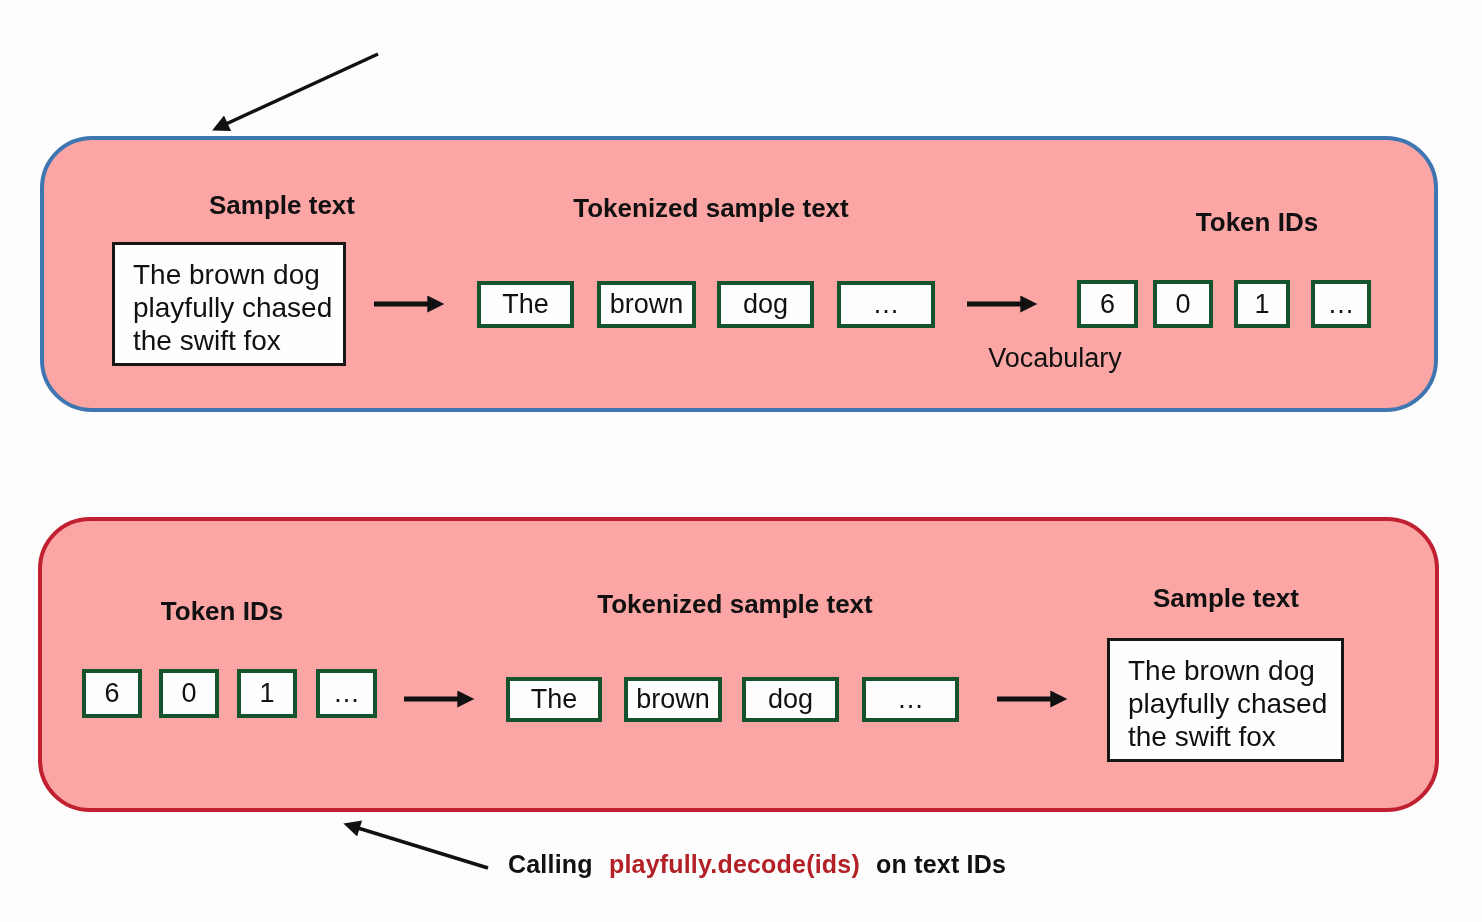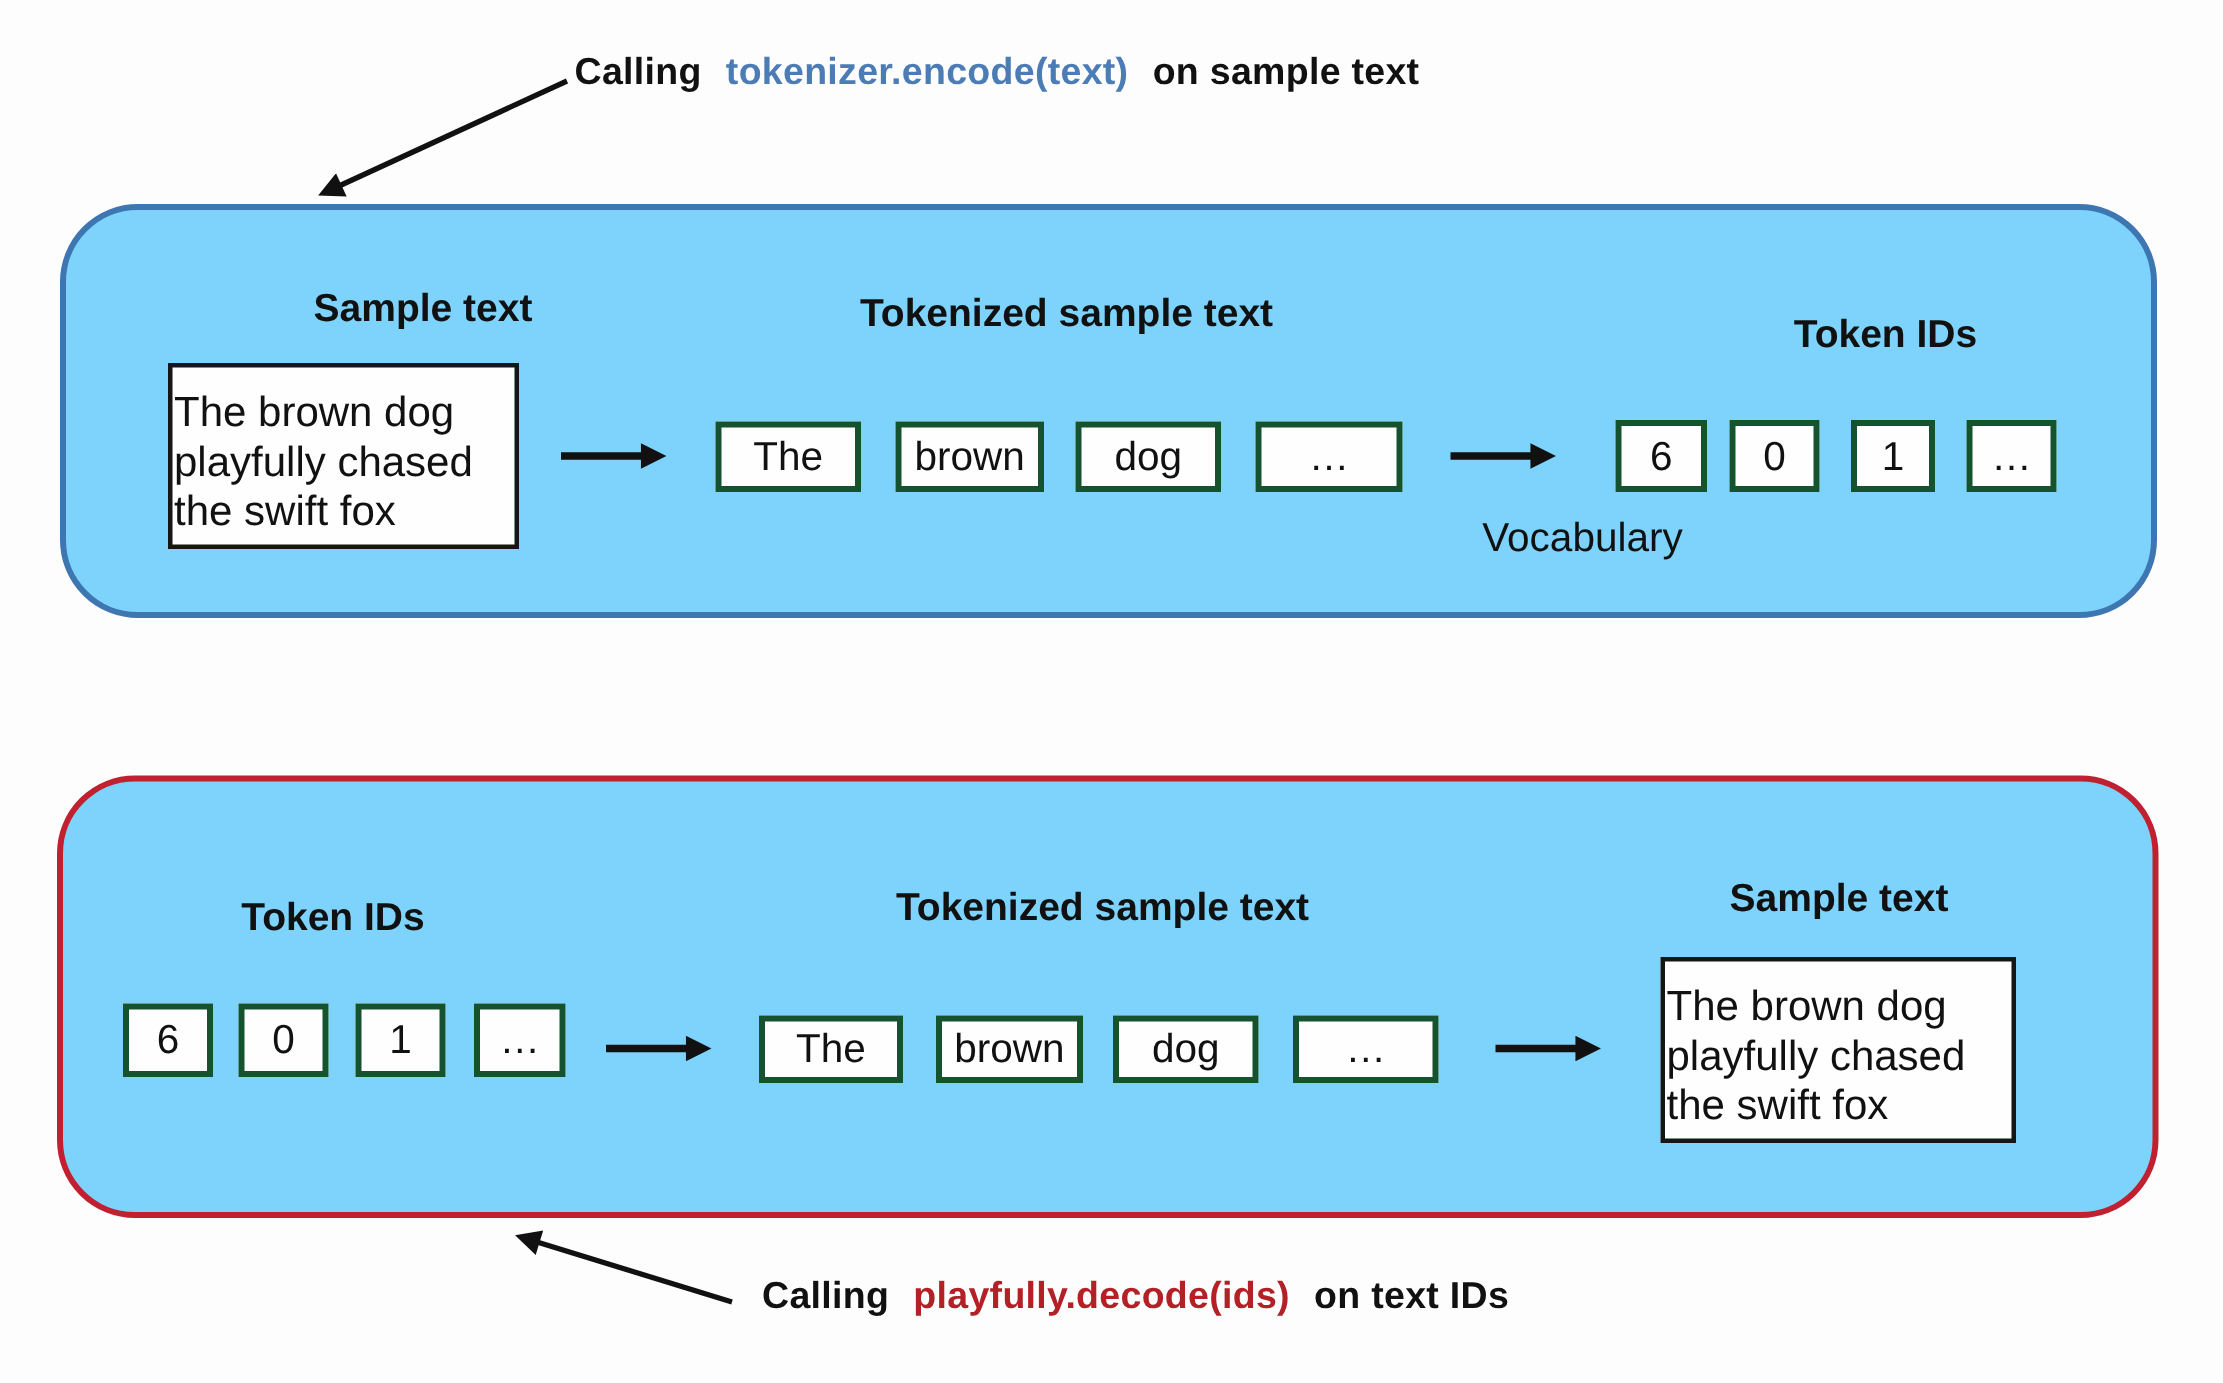--- a/index.html
+++ b/index.html
@@ -2,51 +2,46 @@
 <html><head>
 <meta charset="utf-8">
 <style>
   html,body{margin:0;padding:0;background:#fdfdfd;}
   .canvas{position:relative;width:1482px;height:922px;background:#fdfdfd;overflow:hidden;
           font-family:"Liberation Sans",sans-serif;color:#111;}
   .callout{position:absolute;font-weight:bold;font-size:25px;white-space:nowrap;letter-spacing:.2px;}
   .callout .code{margin:0 9px;}
   .code-blue{color:#4b7cb5;}
   .code-red{color:#b32025;}
-  .panel{position:absolute;background:#7dd3fc;border-radius:52px;box-sizing:border-box;}
+  .panel{position:absolute;background:#fca5a5;border-radius:52px;box-sizing:border-box;}
   .panel-blue{border:4px solid #3e76b2;}
   .panel-red{border:4px solid #c0202f;}
   .heading{position:absolute;font-weight:bold;font-size:26px;text-align:center;white-space:nowrap;}
   .sample-box{position:absolute;border:3px solid #161616;background:#fefeff;box-sizing:border-box;
-              font-size:28px;line-height:33px;padding:13px 0 0 1px;}
+              font-size:28px;line-height:33px;padding:13px 0 0 18px;}
   .tbox{position:absolute;border:4px solid #14532d;background:#fefeff;box-sizing:border-box;
         display:flex;align-items:center;justify-content:center;font-size:27px;}
   .flow-label{position:absolute;font-size:27px;text-align:center;line-height:33px;}
   .arrow-svg{position:absolute;overflow:visible;}
 </style>
 </head>
 <body>
 
 <div class="canvas">
 
   
   <svg width="0" height="0">
     <defs>
       <marker id="ah" viewBox="0 0 10 10" refX="1" refY="5" markerUnits="userSpaceOnUse" markerWidth="19" markerHeight="17" orient="auto">
         <path d="M0,0 L10,5 L0,10 Z" fill="#111"></path>
       </marker>
     </defs>
   </svg>
 
   
-  <div class="callout" style="left:383px;top:34px;">
-    <span>Calling</span>
-    <span class="code code-blue">tokenizer.encode(text)</span>
-    <span>on sample text</span>
-  </div>
 
   <svg class="arrow-svg" style="left:200px;top:44px;" width="185" height="95">
     <line x1="178" y1="10" x2="26" y2="80" stroke="#111" stroke-width="3.5" marker-end="url(#ah)"></line>
   </svg>
 
   
   <div class="panel panel-blue" style="left:40px;top:136px;width:1398px;height:276px;">
 
     <div class="heading" style="left:88px;top:50px;width:300px;">Sample text</div>
 

